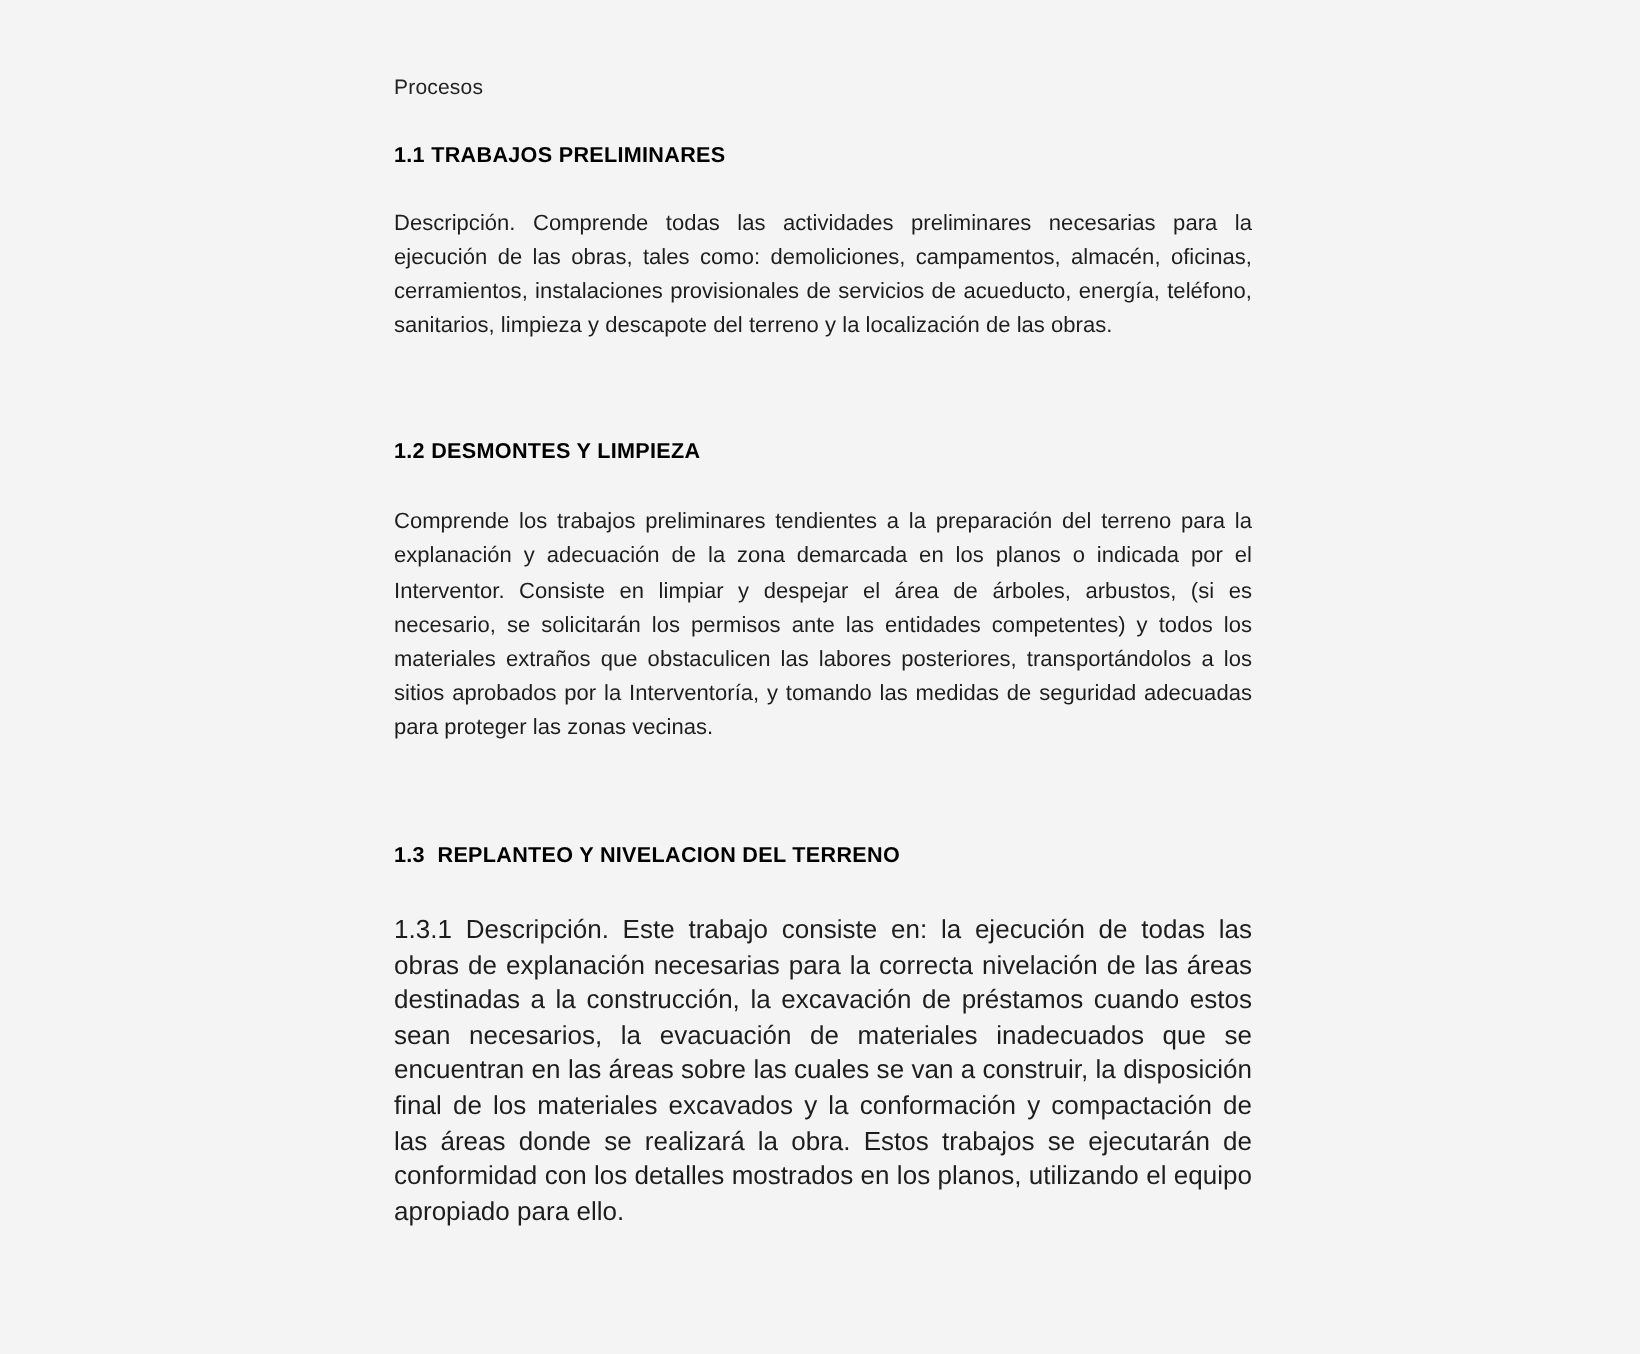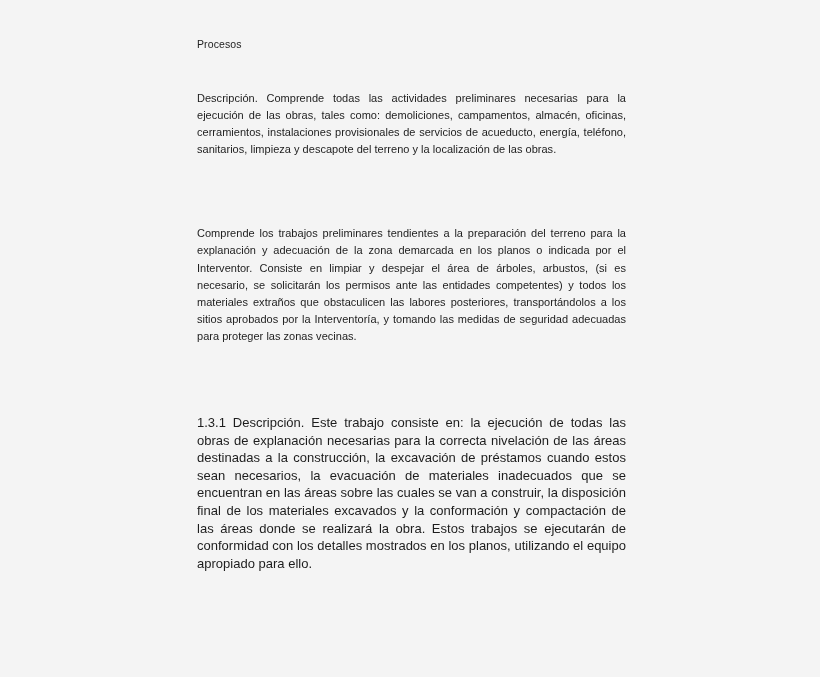--- a/index.html
+++ b/index.html
@@ -76,33 +76,36 @@
   .gap-h3  { height: 21px; }   
 </style>
 </head>
 <body style="background: rgb(244, 244, 244);">
 
 <div class="page">
   <div class="content">
 
     <div class="label-procesos">Procesos</div>
 
+    <h2 class="heading">1.1 TRABAJOS PRELIMINARES</h2>
 
     <div class="gap-h1"></div>
 
     <p class="para">Descripción. Comprende todas las actividades preliminares necesarias para la ejecución de las obras, tales como: demoliciones, campamentos, almacén, oficinas, cerramientos, instalaciones provisionales de servicios de acueducto, energía, teléfono, sanitarios, limpieza y descapote del terreno y la localización de las obras.</p>
 
     <div class="gap-p1"></div>
 
+    <h2 class="heading">1.2 DESMONTES Y LIMPIEZA</h2>
 
     <div class="gap-h2"></div>
 
     <p class="para">Comprende los trabajos preliminares tendientes a la preparación del terreno para la explanación y adecuación de la zona demarcada en los planos o indicada por el Interventor. Consiste en limpiar y despejar el área de árboles, arbustos, (si es necesario, se solicitarán los permisos ante las entidades competentes) y todos los materiales extraños que obstaculicen las labores posteriores, transportándolos a los sitios aprobados por la Interventoría, y tomando las medidas de seguridad adecuadas para proteger las zonas vecinas.</p>
 
     <div class="gap-p2"></div>
 
+    <h2 class="heading">1.3  REPLANTEO Y NIVELACION DEL TERRENO</h2>
 
     <div class="gap-h3"></div>
 
     <p class="para-lg">1.3.1 Descripción. Este trabajo consiste en: la ejecución de todas las obras de explanación necesarias para la correcta nivelación de las áreas destinadas a la construcción, la excavación de préstamos cuando estos sean necesarios, la evacuación de materiales inadecuados que se encuentran en las áreas sobre las cuales se van a construir, la disposición final de los materiales excavados y la conformación y compactación de las áreas donde se realizará la obra. Estos trabajos se ejecutarán de conformidad con los detalles mostrados en los planos, utilizando el equipo apropiado para ello.</p>
 
   </div>
 </div>
 
 </body></html>

